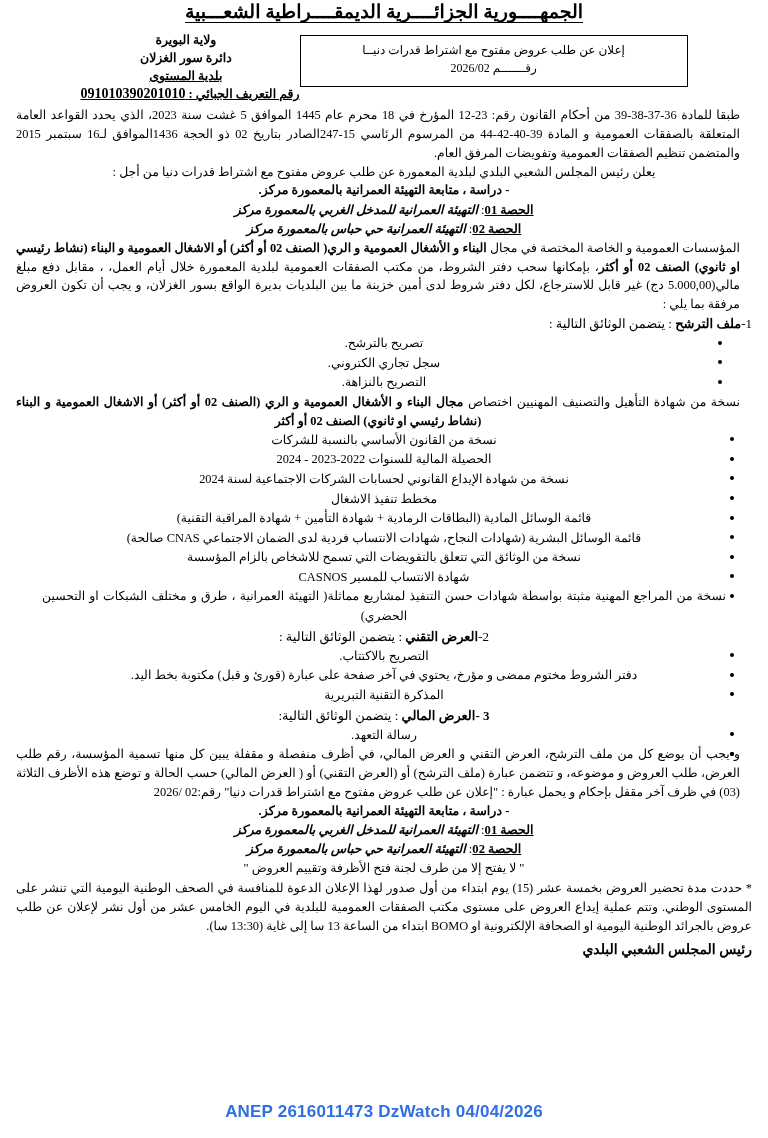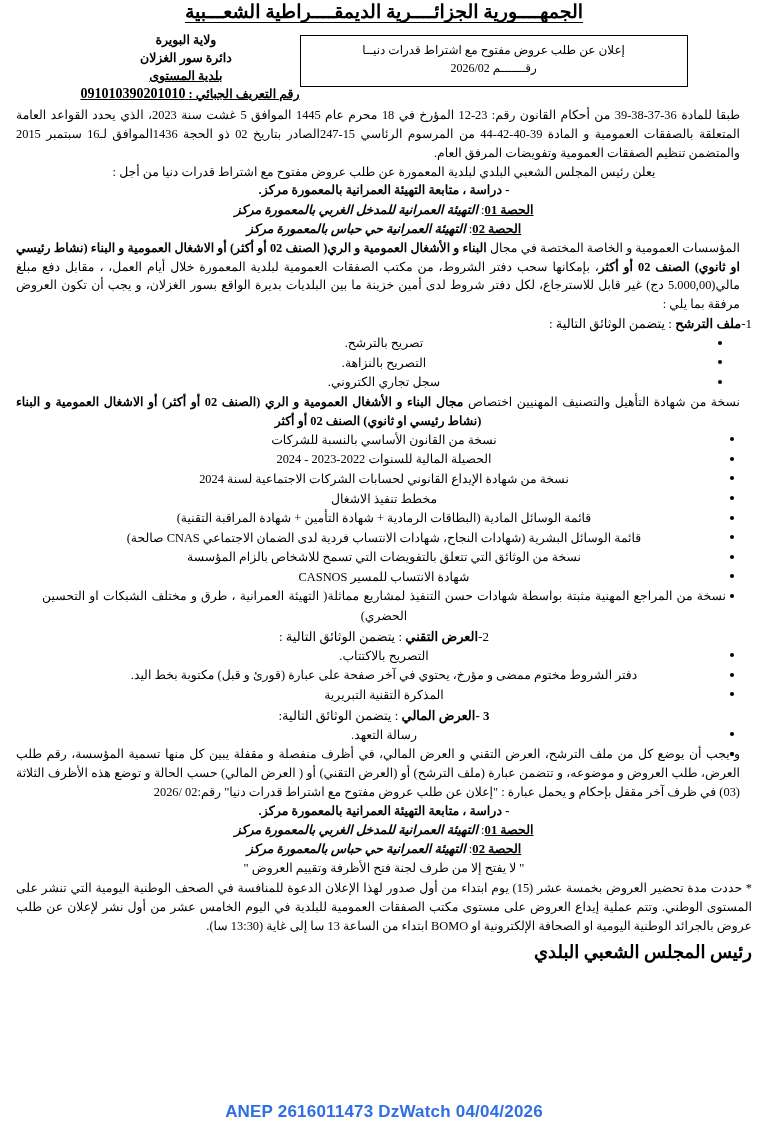--- a/index.html
+++ b/index.html
@@ -156,21 +156,21 @@
     margin: 0;
     font-size: 12.4px;
     line-height: 1.55;
     text-align: justify;
     text-align-last: right;
   }
   .signature {
     margin: 2px 0 0 0;
     text-align: right;
     font-weight: bold;
-    font-size: 18px;
+    font-size: 14px;
   }
 
   .latin { font-family: "Liberation Serif", serif; }
 
   
   .footer {
     position: absolute;
     left: 0;
     right: 0;
     bottom: 16px;
@@ -234,22 +234,22 @@
       <span>المؤسسات العمومية و الخاصة المختصة في مجال</span>
       <span class="bold">البناء و الأشغال العمومية  و الري( الصنف 02 أو أكثر) أو الاشغال  العمومية و البناء (نشاط رئيسي او ثانوي) الصنف 02 أو أكثر</span><span>، بإمكانها سحب دفتر الشروط، من مكتب الصفقات العمومية لبلدية المعمورة خلال أيام العمل، ، مقابل دفع مبلغ مالي(5.000,00 دج) غير قابل للاسترجاع، لكل دفتر شروط لدى أمين خزينة ما بين البلديات بديرة الواقع بسور الغزلان، و يجب أن تكون العروض مرفقة بما يلي :</span>
     </p>
 
     <p class="sec-head">
       <span>1-</span><span class="bold">ملف الترشح</span><span> : يتضمن الوثائق التالية :</span>
     </p>
 
     <ul class="bullet-list">
       <li><span class="dot"></span><span>تصريح بالترشح.</span></li>
+      <li><span class="dot"></span><span>سجل تجاري الكتروني.</span></li>
       <li><span class="dot"></span><span>التصريح بالنزاهة.</span></li>
-      <li><span class="dot"></span><span>سجل تجاري الكتروني.</span></li>
     </ul>
 
     <p class="j center-last">
       <span>نسخة من شهادة التأهيل والتصنيف المهنيين اختصاص</span>
       <span class="bold">مجال البناء و الأشغال العمومية  و الري (الصنف 02 أو أكثر) أو الاشغال  العمومية و البناء  (نشاط رئيسي او ثانوي) الصنف 02 أو أكثر</span>
     </p>
 
     <ul class="bullet-list wide">
       <li><span class="dot"></span><span>نسخة من القانون الأساسي بالنسبة للشركات</span></li>
       <li><span class="dot"></span><span>الحصيلة المالية للسنوات   2022-2023 - 2024</span></li>

